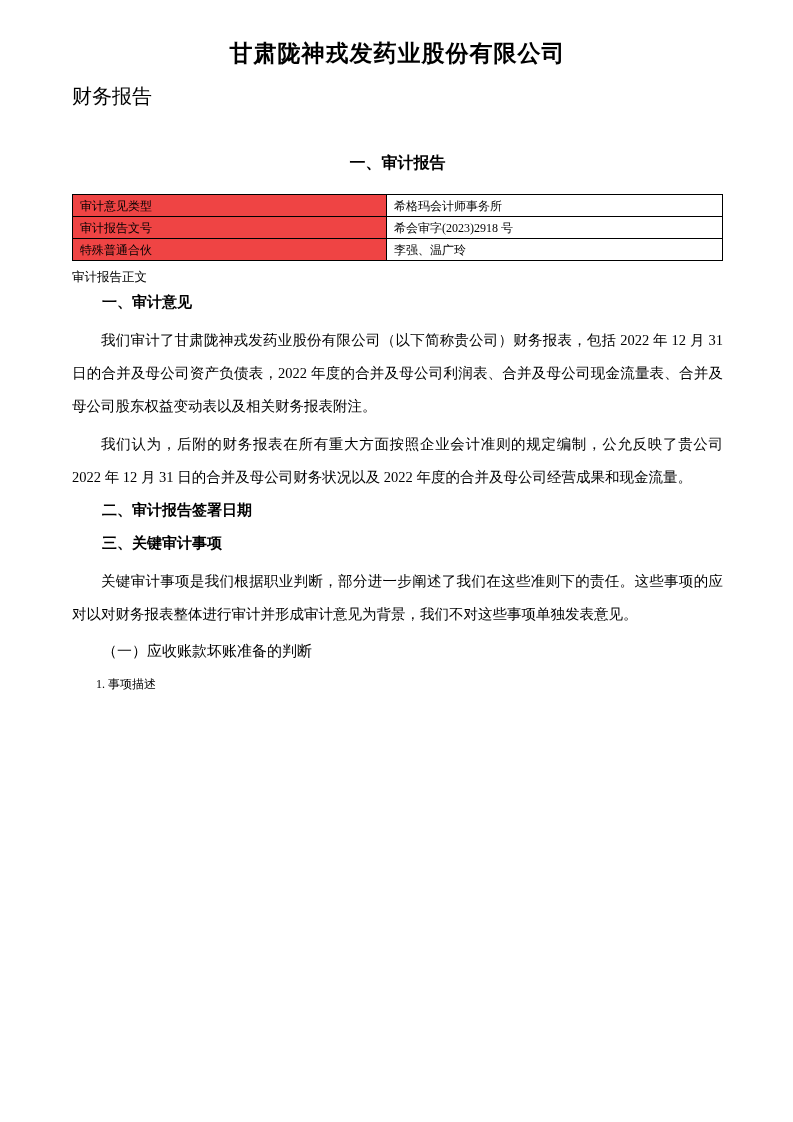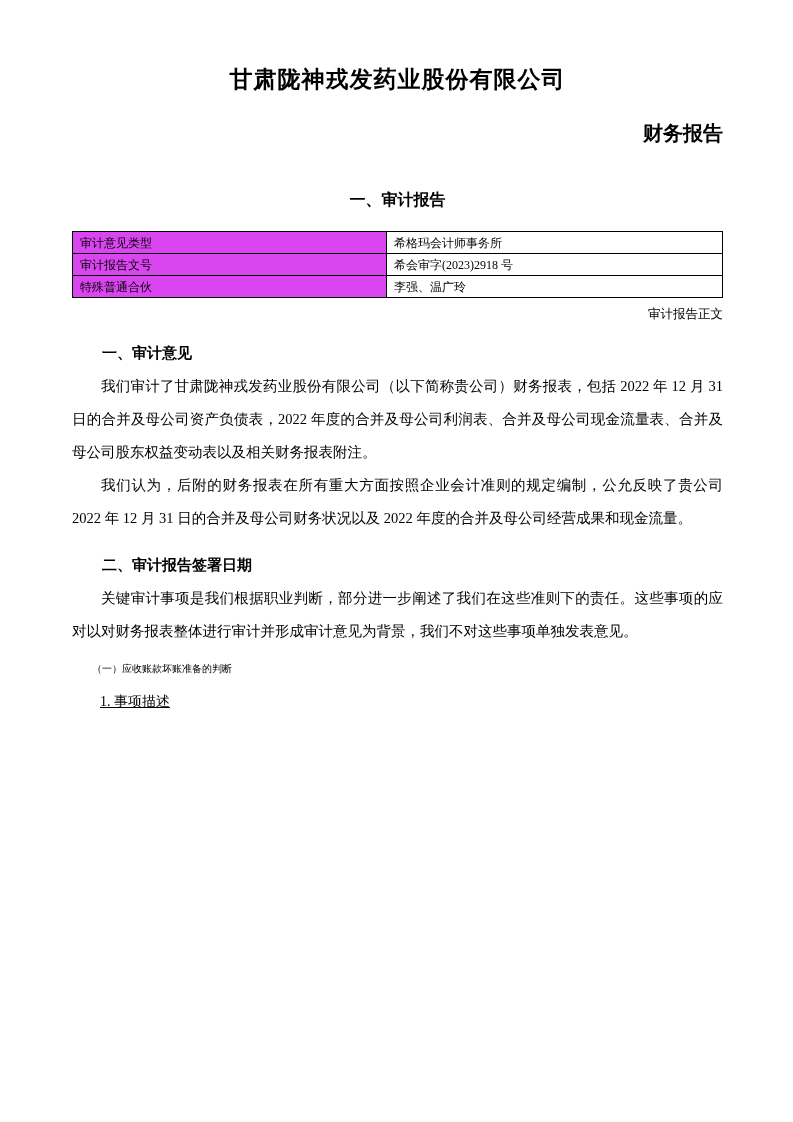--- a/index.html
+++ b/index.html
@@ -7,35 +7,35 @@
   body {
     width: 793px;
     height: 1122px;
     overflow: hidden;
     color: #000;
     font-family: "Liberation Serif", "DejaVu Serif", serif;
   }
   .page {
     width: 793px;
     height: 1112px;
-    padding: 65px 70px 0 72px;
+    padding: 39px 70px 0 72px;
     background: #fff;
   }
   .doc-title {
     text-align: center;
     font-size: 23px;
     font-weight: bold;
     letter-spacing: 1px;
     line-height: 30px;
   }
   .doc-subtitle {
-    text-align: right;
+    text-align: left;
     font-size: 20px;
-    font-weight: bold;
-    margin-top: 24px;
+    font-weight: normal;
+    margin-top: 13px;
     line-height: 28px;
   }
   .section-heading {
     font-size: 16px;
     font-weight: bold;
     margin-top: 42px;
     line-height: 22px;
     text-align: center;
   }
   table.audit-table {
@@ -46,54 +46,53 @@
     table-layout: fixed;
   }
   table.audit-table td {
     border: 1px solid #000;
     height: 22px;
     padding: 2px 7px;
     vertical-align: middle;
     line-height: 16px;
   }
   table.audit-table td.label-cell {
-    background: #d946ef;
+    background: #ef4444;
     width: 48.3%;
   }
   .table-caption {
-    text-align: right;
+    text-align: left;
     font-size: 12.5px;
     margin-top: 7px;
     line-height: 18px;
   }
   .body-heading {
     font-size: 15px;
     font-weight: bold;
     text-indent: 2em;
     line-height: 33px;
-    margin-top: 14px;
   }
   .para {
     font-size: 14.5px;
     line-height: 33px;
     text-align: justify;
     text-indent: 2em;
+    margin-top: 5px;
   }
   .sub-item {
-    font-size: 10px;
+    font-size: 15px;
     line-height: 33px;
     text-indent: 2em;
     margin-top: 4px;
   }
   .sub-item-num {
-    font-size: 14px;
+    font-size: 12px;
     line-height: 33px;
     text-indent: 2em;
     margin-top: 0;
-    text-decoration: underline;
   }
 </style>
 </head>
 <body>
 
 <div class="page">
 
   <div class="doc-title">甘肃陇神戎发药业股份有限公司</div>
   <div class="doc-subtitle">财务报告</div>
 
@@ -119,19 +118,20 @@
   <div class="table-caption">审计报告正文</div>
 
   <div class="body-heading">一、审计意见</div>
 
   <p class="para">我们审计了甘肃陇神戎发药业股份有限公司（以下简称贵公司）财务报表，包括 2022 年 12 月 31 日的合并及母公司资产负债表，2022 年度的合并及母公司利润表、合并及母公司现金流量表、合并及母公司股东权益变动表以及相关财务报表附注。</p>
   <p class="para">我们认为，后附的财务报表在所有重大方面按照企业会计准则的规定编制，公允反映了贵公司 2022 年 12 月 31 日的合并及母公司财务状况以及 2022 年度的合并及母公司经营成果和现金流量。</p>
 
   <div class="body-heading">二、审计报告签署日期</div>
 
 
+  <div class="body-heading">三、关键审计事项</div>
 
   <p class="para">关键审计事项是我们根据职业判断，部分进一步阐述了我们在这些准则下的责任。这些事项的应对以对财务报表整体进行审计并形成审计意见为背景，我们不对这些事项单独发表意见。</p>
 
   <div class="sub-item">（一）应收账款坏账准备的判断</div>
   <div class="sub-item-num">1. 事项描述</div>
 
 </div>
 
 </body></html>

